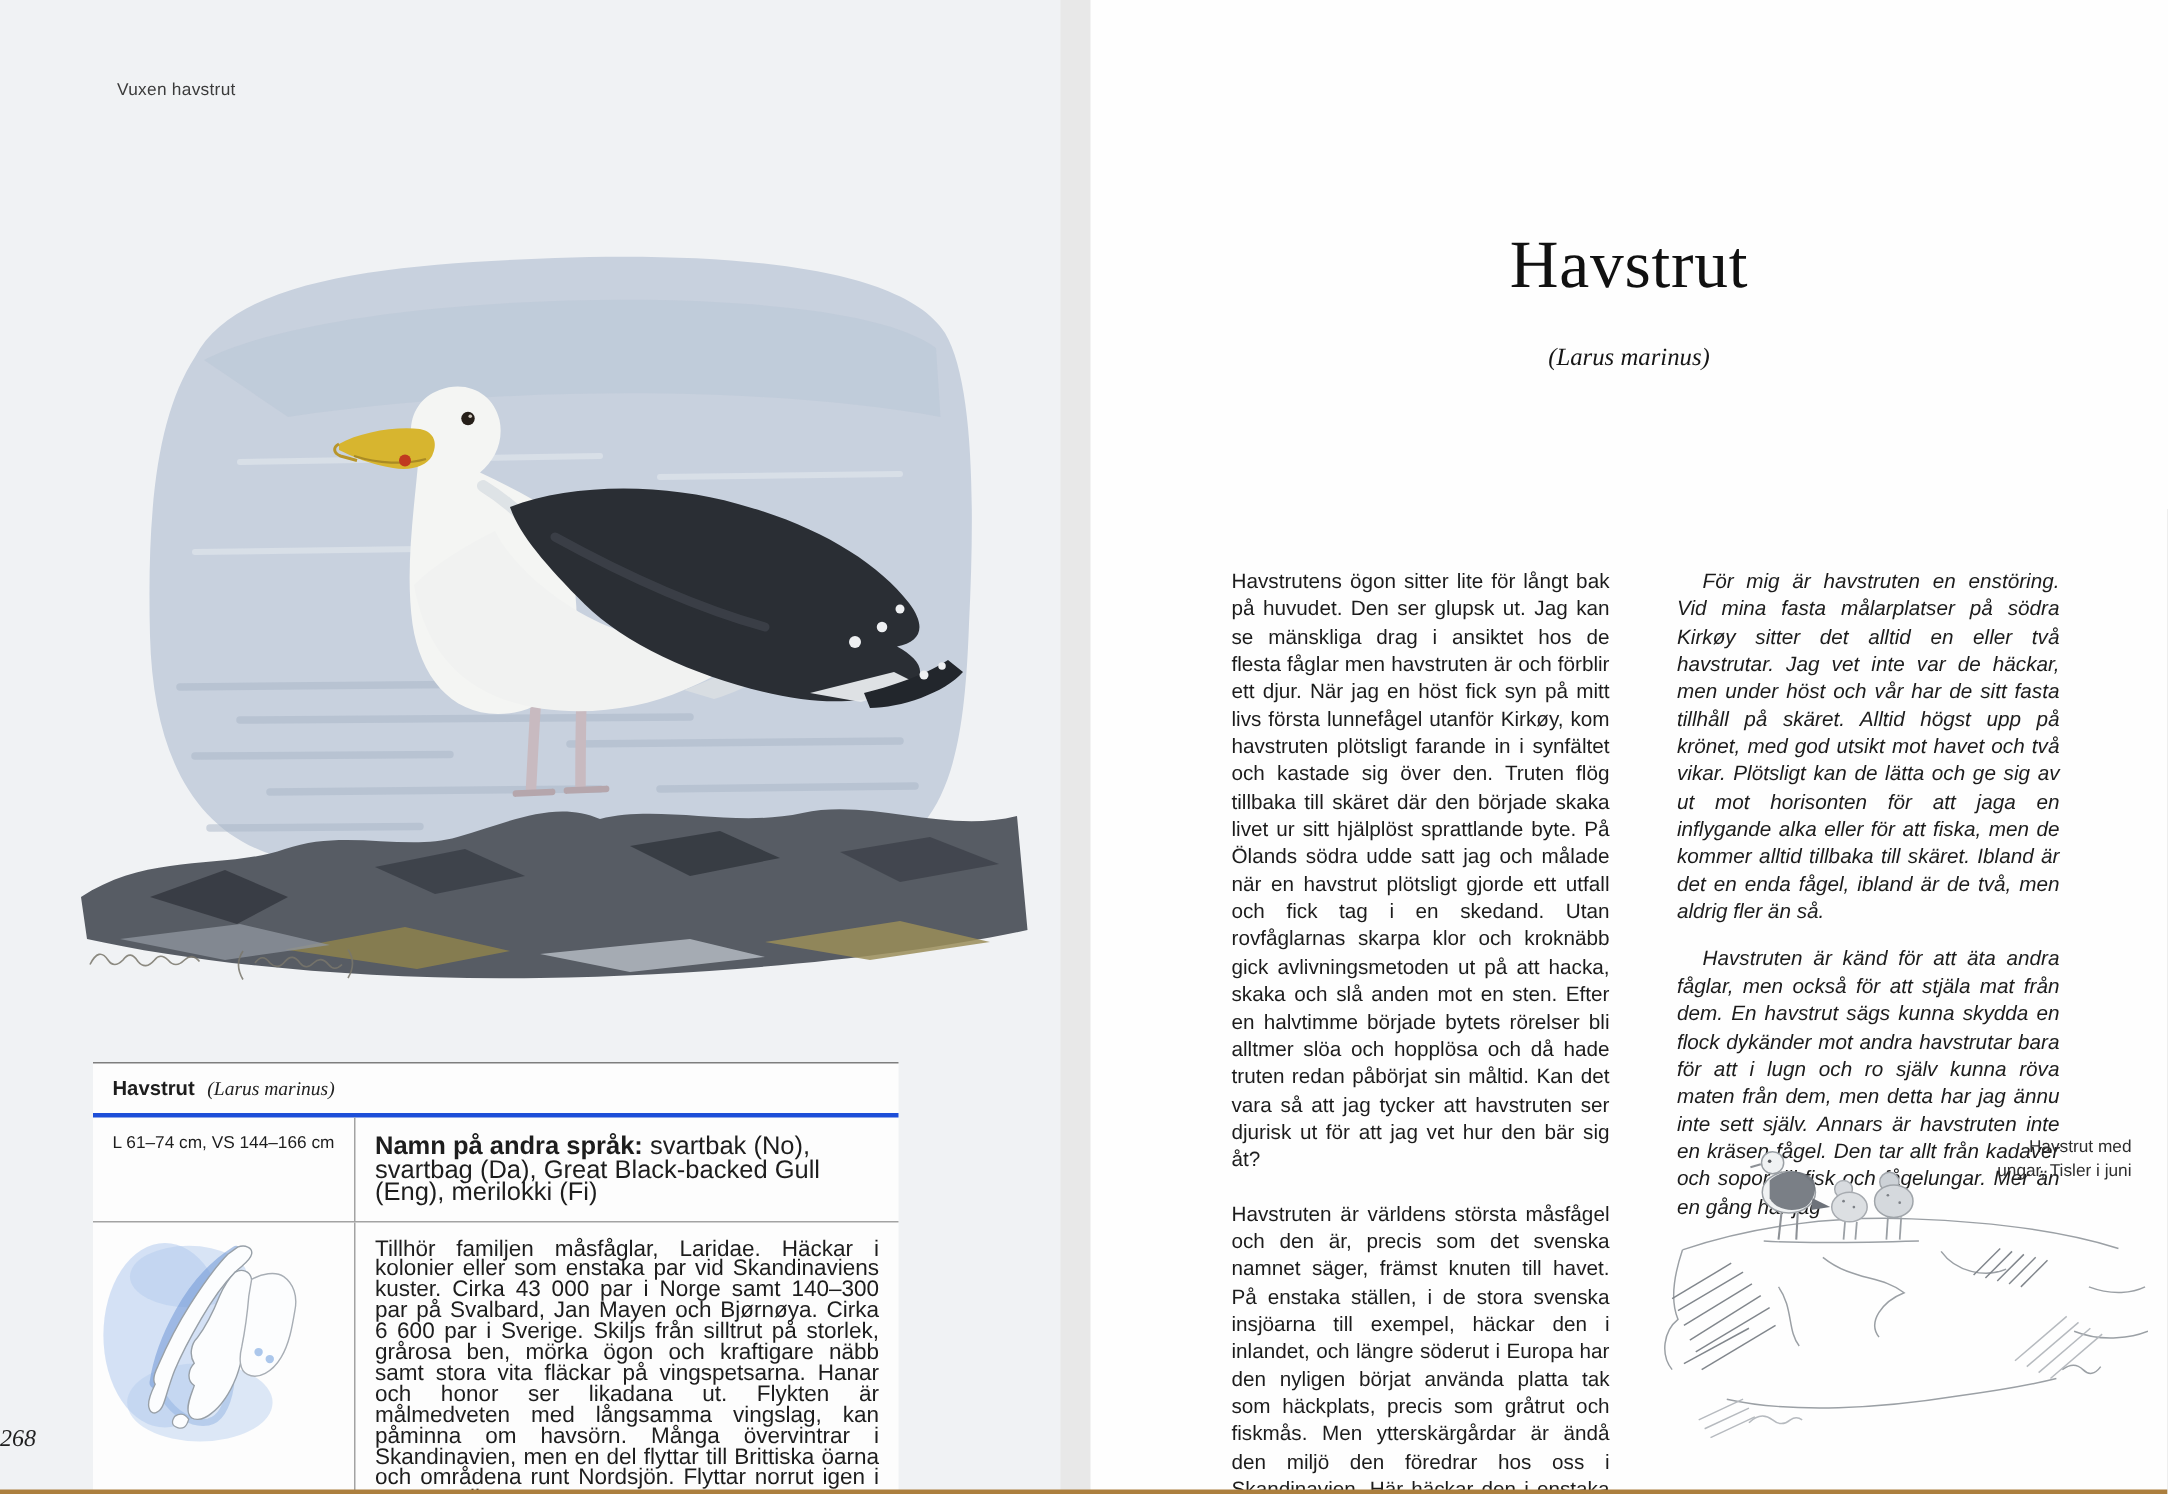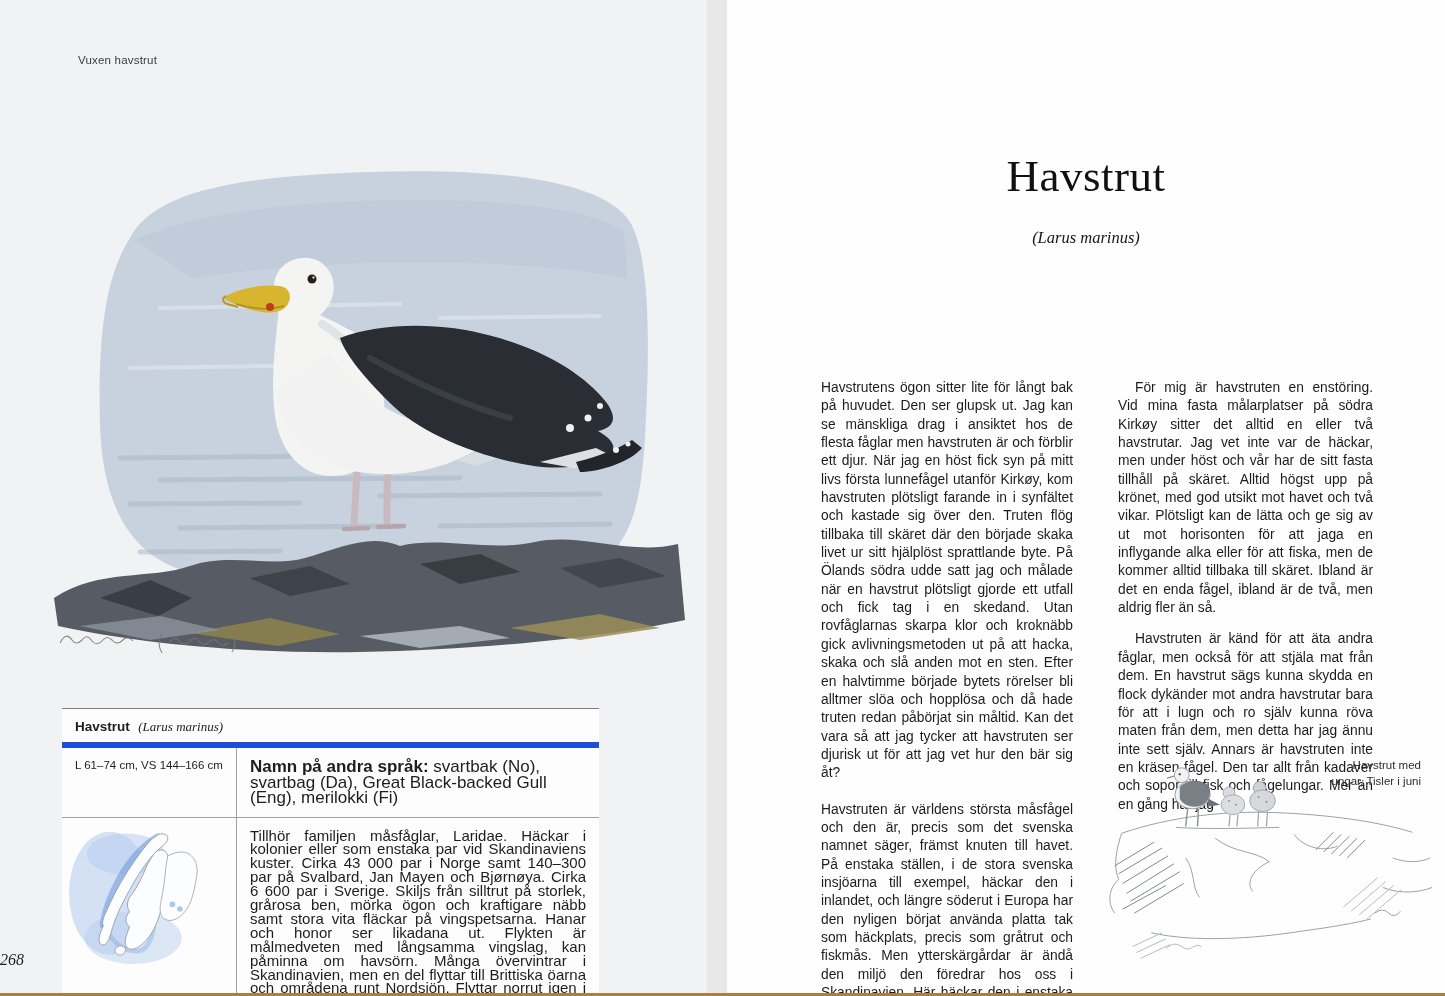--- a/index.html
+++ b/index.html
@@ -13,21 +13,21 @@
   .page-right{left:727px;width:718px;background:#fefefe;}
 
   
   .top-label{position:absolute;left:78px;top:54px;font-size:11.5px;color:#3b3b3b;letter-spacing:.2px;}
   .gull-art{position:absolute;left:40px;top:128px;width:650px;height:540px;}
   .factbox{
     position:absolute;left:62px;top:708px;width:537px;background:#fdfdfd;
     border-top:1px solid #7e7e7e;border-bottom:1px solid #9e9e9e;
     color:#1d1d1d;box-sizing:border-box;
   }
-  .fb-header{padding:8px 13px 7px;border-bottom:6px solid #1d4ed8;}
+  .fb-header{padding:8px 13px 7px;border-bottom:3px solid #1d4ed8;}
   .fb-title{font-weight:bold;font-size:13.5px;}
   .fb-latin{font-family:"Liberation Serif",serif;font-style:italic;font-size:13px;margin-left:4px;color:#222;}
   .fb-row{display:flex;}
   .fb-row1{border-bottom:1px solid #a3a3a3;}
   .fb-c1{width:175px;border-right:1px solid #a3a3a3;box-sizing:border-box;flex:none;text-align:center;}
   .fb-c2{flex:1;box-sizing:border-box;}
   .fb-row1 .fb-c1{padding:11px 12px;font-size:11.5px;}
   .fb-row1 .fb-c2{padding:11px 13px;font-size:17px;line-height:15.5px;}
   .fb-row2 .fb-c1{padding:5px 6px;}
   .fb-row2 .fb-c2{padding:11px 13px 12px;font-size:15px;line-height:13.9px;text-align:justify;}
@@ -47,21 +47,21 @@
     position:absolute;left:0;top:228px;width:718px;text-align:center;
     font-family:"Liberation Serif",serif;font-style:italic;font-size:16.5px;color:#161616;
   }
   .columns{position:absolute;left:81px;top:366px;width:578px;display:flex;gap:19px;}
   .col{width:278px;flex:none;}
   .col-2{width:281px;}
   .col p{
     margin:13px;text-align:justify;font-size:13.8px;line-height:18.35px;color:#1c1c1c;
   }
   .col-1 p + p{margin-top:18px;}
-  .col-2 p{text-indent:17px;}
+  .col-2 p{text-indent:17px;font-style:italic;}
   .gull-sketch{position:absolute;left:370px;top:738px;width:335px;height:228px;}
   .sketch-caption{
     position:absolute;left:564px;top:757px;width:130px;
     font-size:11.5px;line-height:16px;color:#2d2d2d;text-align:right;
   }
   .bottom-bar{position:absolute;left:0;top:993px;width:1445px;height:3px;background:#ac7f3e;}
 </style>
 </head>
 <body>
 

